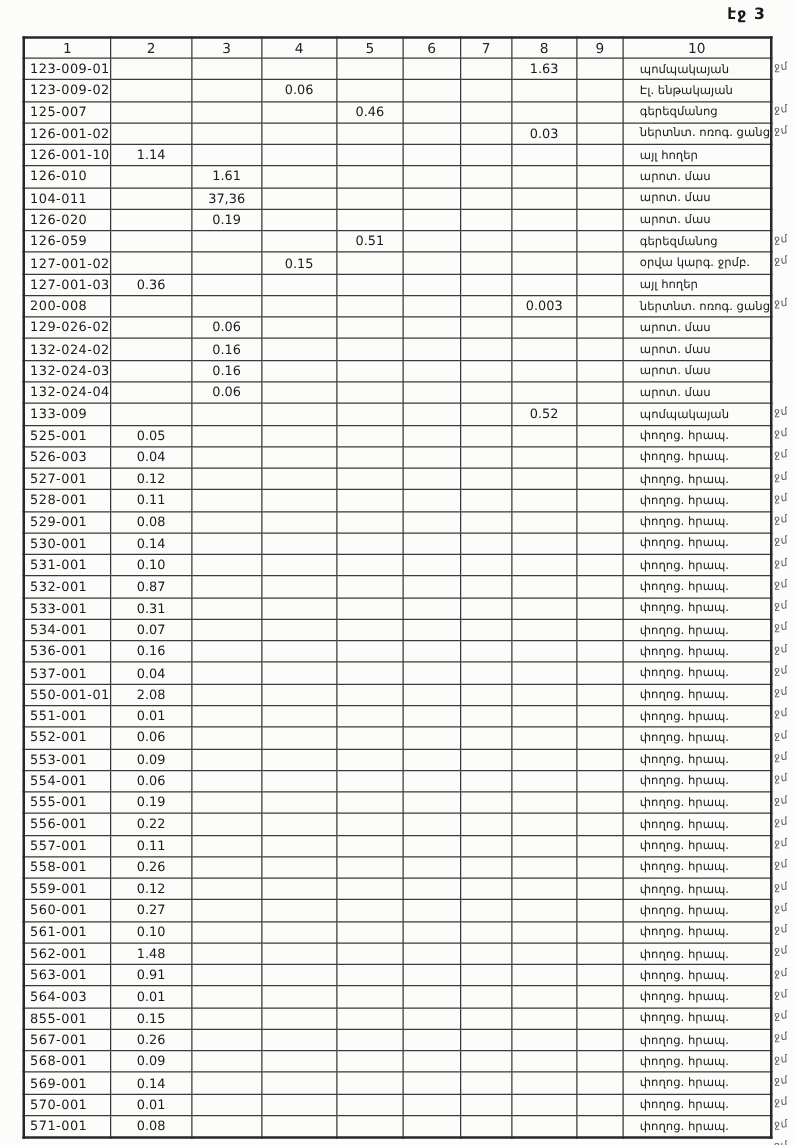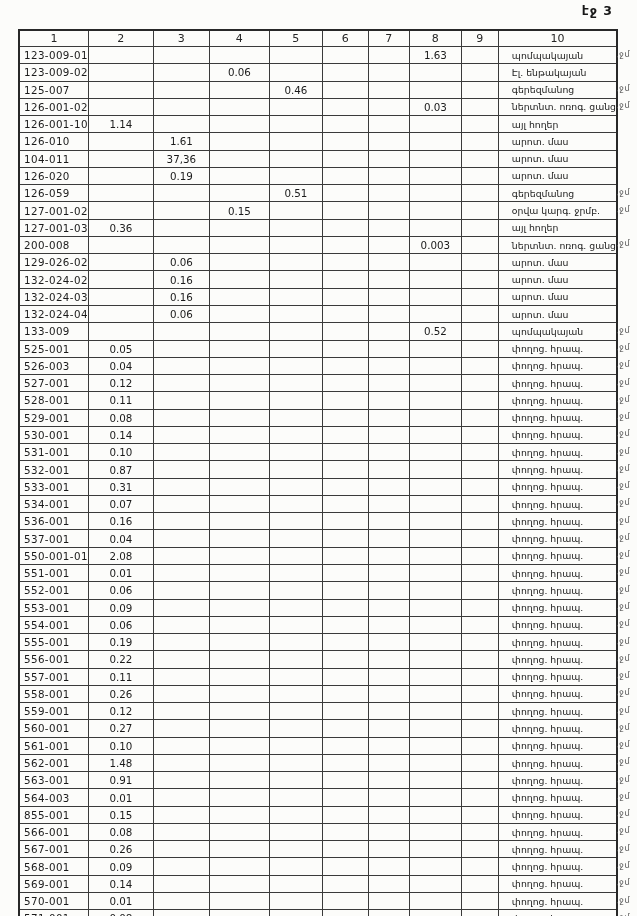--- a/index.html
+++ b/index.html
@@ -615,32 +615,20 @@
           <td class="c-num"></td>
           <td class="c-num"></td>
           <td class="c-num"></td>
           <td class="c-num"></td>
           <td class="c-num"></td>
           <td class="c-num"></td>
           <td class="c-num"></td>
           <td class="c-use">փողոց. հրապ.</td>
         </tr>
         <tr>
-          <td class="c-id">566-001</td>
-          <td class="c-num">0.08</td>
-          <td class="c-num"></td>
-          <td class="c-num"></td>
-          <td class="c-num"></td>
-          <td class="c-num"></td>
-          <td class="c-num"></td>
-          <td class="c-num"></td>
-          <td class="c-num"></td>
-          <td class="c-use">փողոց. հրապ.</td>
-        </tr>
-        <tr>
           <td class="c-id">567-001</td>
           <td class="c-num">0.26</td>
           <td class="c-num"></td>
           <td class="c-num"></td>
           <td class="c-num"></td>
           <td class="c-num"></td>
           <td class="c-num"></td>
           <td class="c-num"></td>
           <td class="c-num"></td>
           <td class="c-use">փողոց. հրապ.</td>

